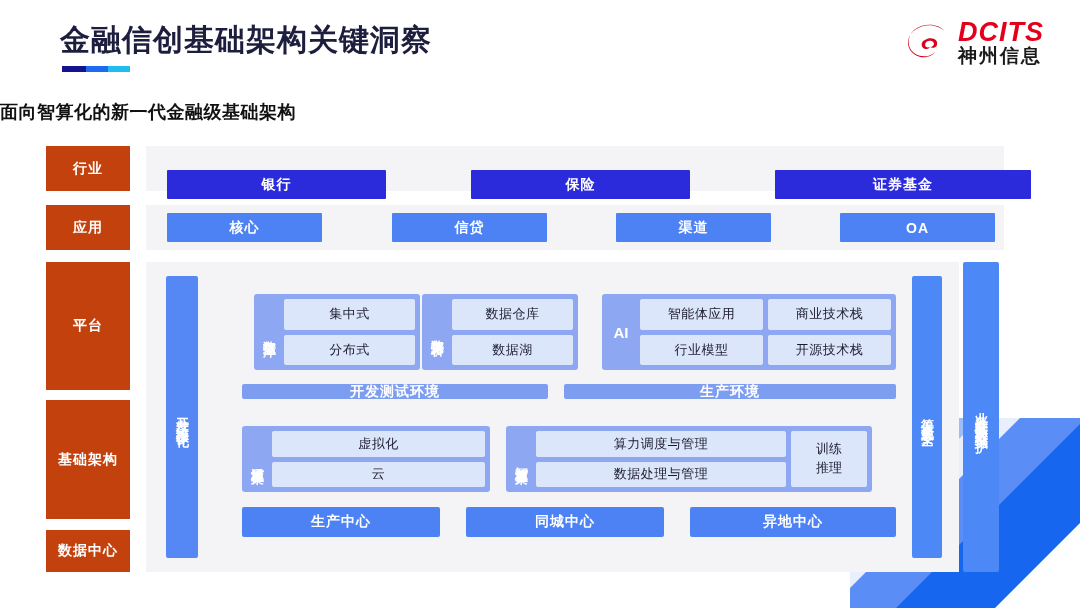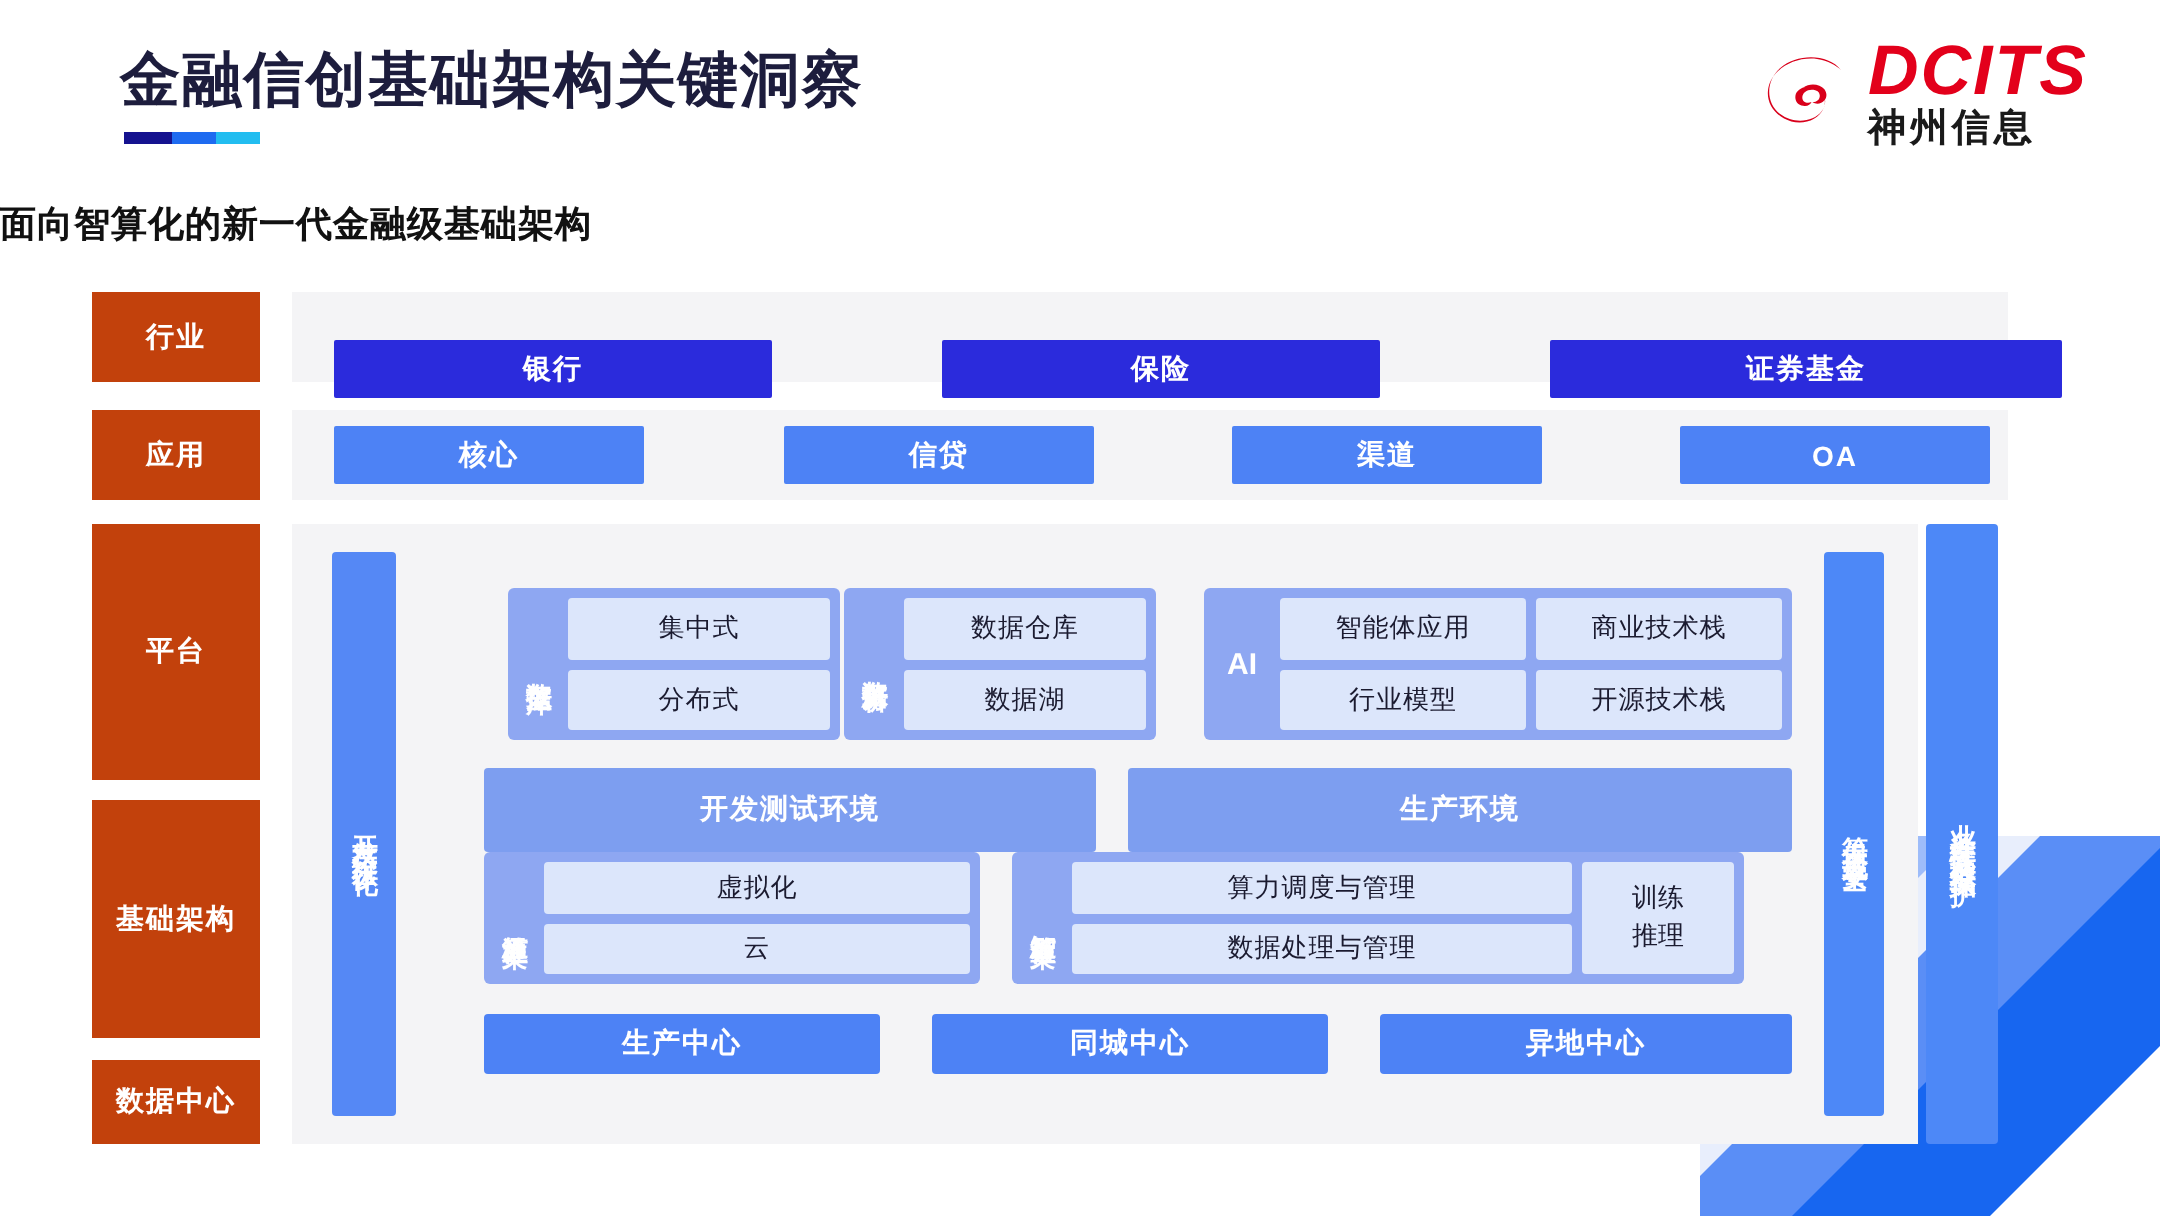--- a/index.html
+++ b/index.html
@@ -61,21 +61,21 @@
   .logo {
     position: absolute;
     right: 36px; top: 18px;
     display: flex;
     align-items: center;
     gap: 8px;
   }
   .logo-mark { width: 46px; height: 46px; flex: 0 0 46px; }
   .logo-text { line-height: 1.05; }
   .logo-en {
-    font-size: 35px; font-weight: bold; font-style: italic;
+    font-size: 27px; font-weight: bold; font-style: italic;
     color: #e3001b; letter-spacing: 1px;
   }
   .logo-cn {
     font-size: 19px; font-weight: bold;
     color: #1a1a1a; letter-spacing: 2px;
   }
 
   .subtitle {
     position: absolute;
     left: 0; right: 0; top: 100px;
@@ -248,21 +248,21 @@
   
   .g-db      { left: 108px;  top: 32px;  width: 166px; height: 76px; }
   .g-da      { left: 276px; top: 32px;  width: 156px; height: 76px; }
   .g-ai      { left: 456px; top: 32px;  width: 294px; height: 76px; }
   .g-general { left: 96px;  top: 164px; width: 248px; height: 66px; }
   .g-intel   { left: 360px; top: 164px; width: 366px; height: 66px; }
 
   
   .env-bar {
     position: absolute;
-    height: 42px;
+    height: 15px;
     background: #7d9ef0;
     border-radius: 2px;
     color: #ffffff;
     font-size: 14px; font-weight: bold;
     letter-spacing: 1px;
     display: flex; align-items: center; justify-content: center;
   }
   .env-0 { left: 96px;  top: 122px; width: 306px; }
   .env-1 { left: 418px; top: 122px; width: 332px; }
 

